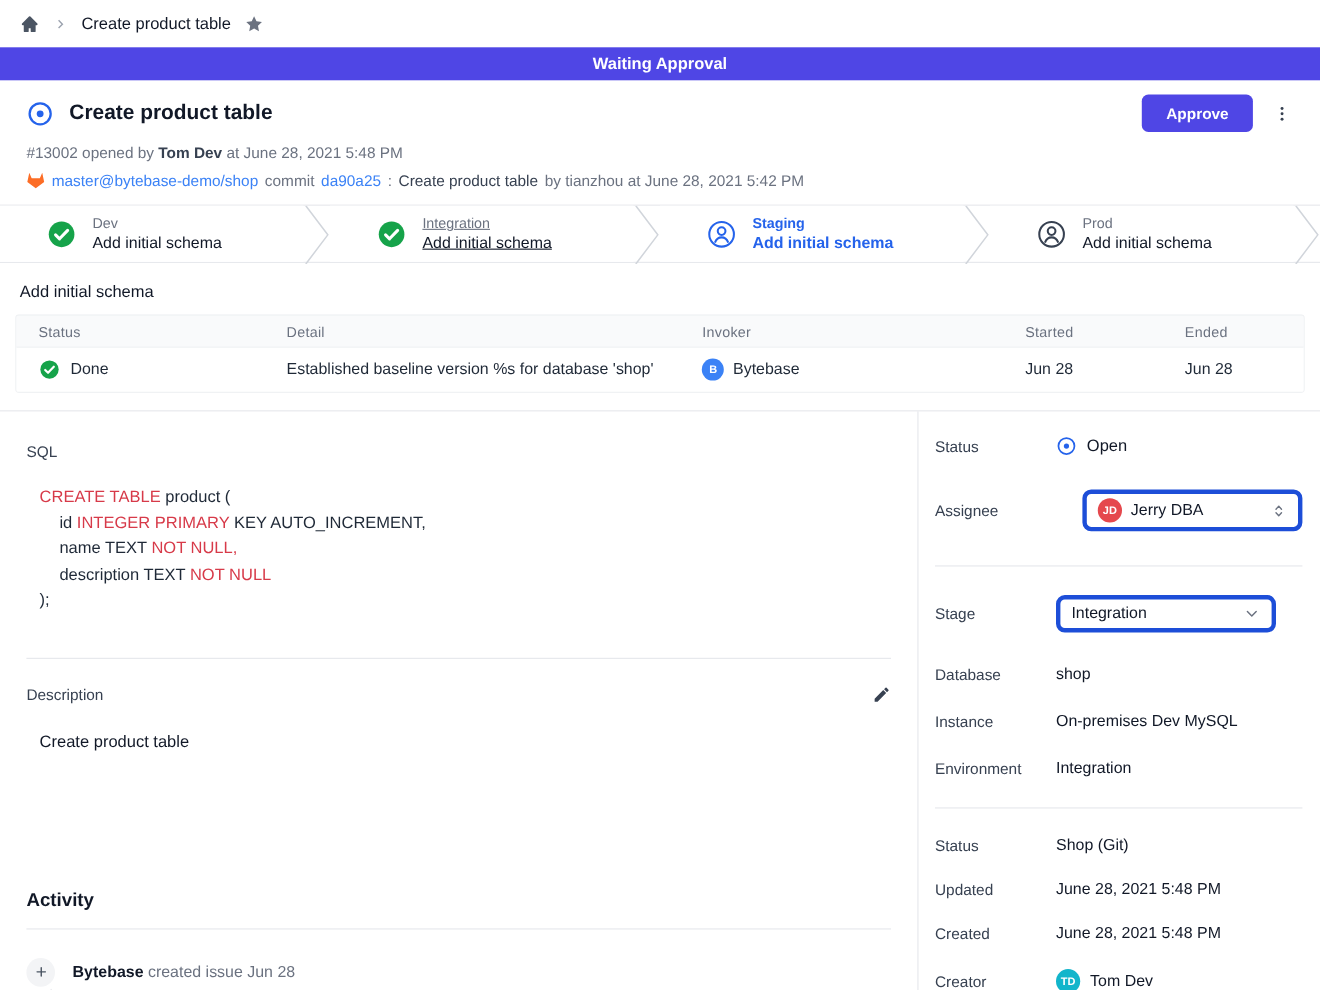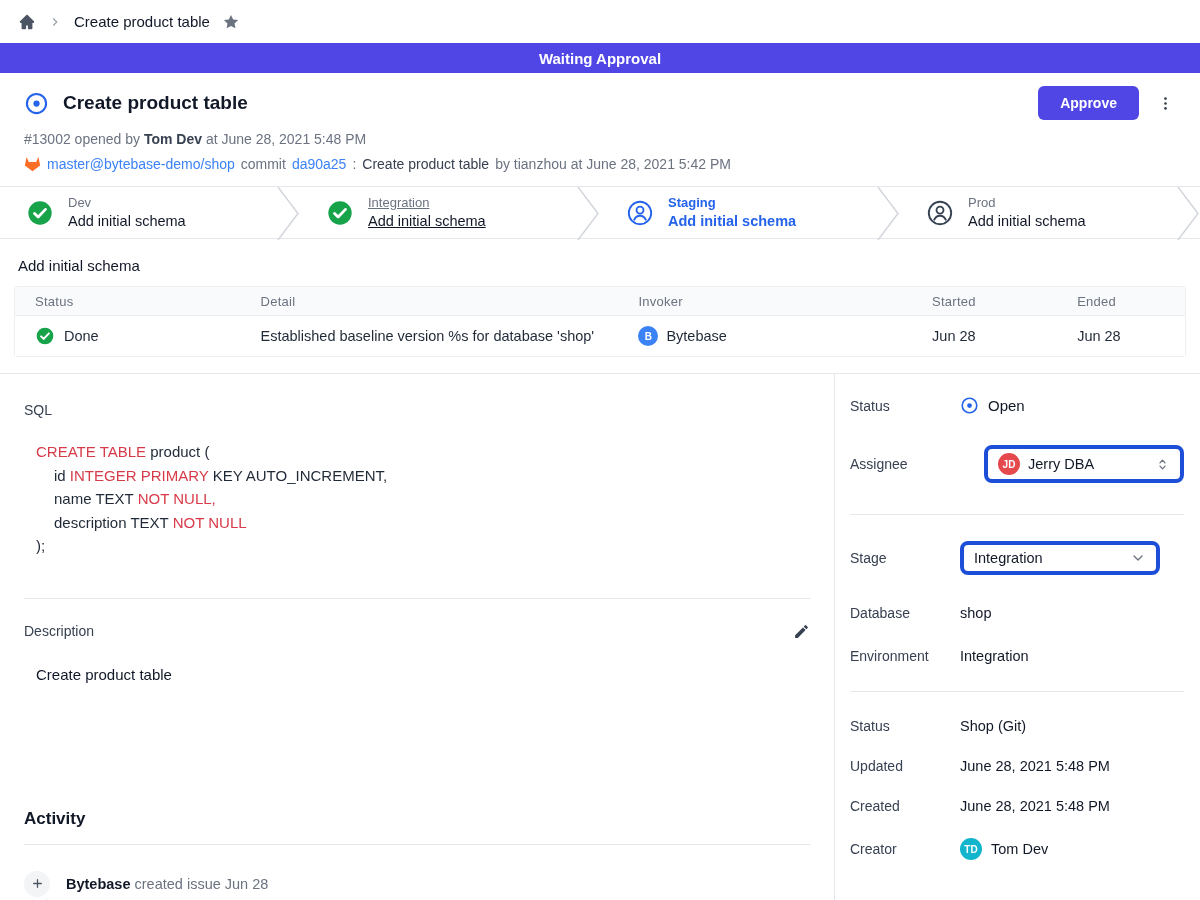--- a/index.html
+++ b/index.html
@@ -29,21 +29,21 @@
     font-family:inherit; font-size:14px; font-weight:600; padding:9px 22px; cursor:pointer; }
   .kebab { color:#374151; cursor:pointer; padding:2px; }
   .meta-line { margin-top:11px; font-size:14px; color:#6b7280; }
   .meta-line .author { color:#374151; font-weight:600; }
   .commit-line { margin-top:9px; font-size:14px; color:#6b7280; display:flex; align-items:center; gap:6px; }
   .commit-line a { color:#3b82f6; text-decoration:none; cursor:pointer; }
   .commit-msg { color:#374151; }
 
   
   .pipeline { display:flex; border-top:1px solid #e5e7eb; border-bottom:1px solid #e5e7eb; height:53px; }
-  .stage { flex:1 1 0; display:flex; align-items:center; gap:14px; padding-left:26px; cursor:pointer; background:#fff; min-width:0; }
+  .stage { flex:1 1 0; display:flex; align-items:center; gap:14px; padding-left:42px; cursor:pointer; background:#fff; min-width:0; }
   .stage-texts { line-height:1.25; }
   .stage-env { font-size:13px; color:#6b7280; }
   .stage-task { font-size:14.5px; color:#111827; }
   .stage--done .stage-icon { color:#16a34a; }
   .stage--link .stage-env, .stage--link .stage-task { text-decoration:underline; }
   .stage--active .stage-env, .stage--active .stage-task { color:#2563eb; font-weight:700; }
   .stage--active .stage-icon { color:#2563eb; }
   .stage--pending .stage-icon { color:#374151; }
   .stage-sep { flex:0 0 auto; color:#d1d5db; }
 
@@ -357,20 +357,24 @@
             </svg>
         </span>
       </span>
     </div>
 
     <div class="sb-row">
       <span class="sb-label">Database</span>
       <span class="sb-value">shop</span>
     </div>
     <div class="sb-row">
+      <span class="sb-label">Instance</span>
+      <span class="sb-value">On-premises Dev MySQL</span>
+    </div>
+    <div class="sb-row">
       <span class="sb-label">Environment</span>
       <span class="sb-value">Integration</span>
     </div>
 
     <hr class="sb-div">
 
     <div class="sb-row tight">
       <span class="sb-label">Status</span>
       <span class="sb-value">Shop (Git)</span>
     </div>

